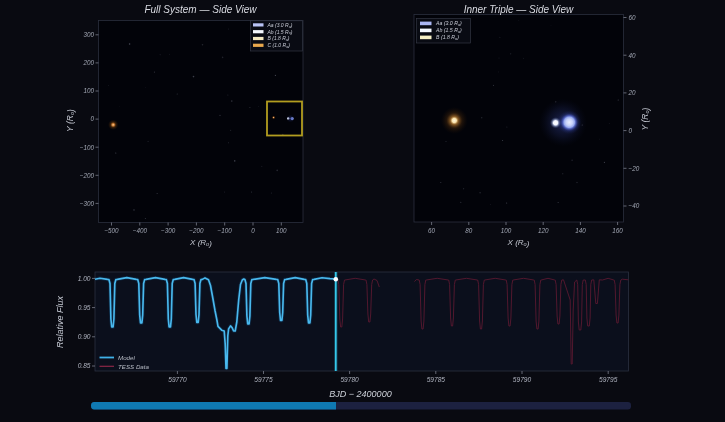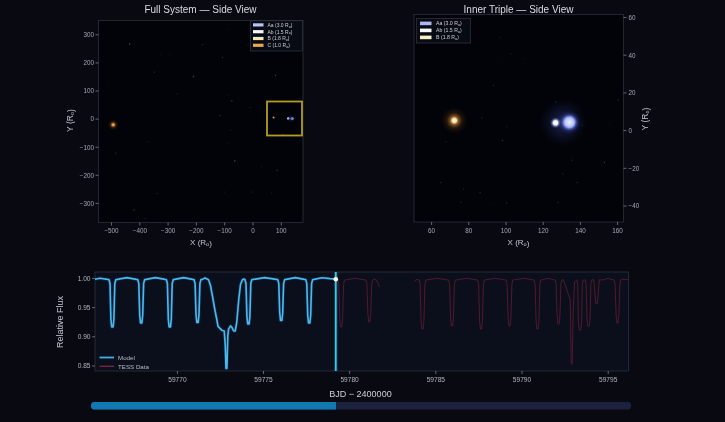--- a/index.html
+++ b/index.html
@@ -1,15 +1,15 @@
 <!DOCTYPE html>
 <html><head><meta charset="utf-8"><title>sim</title>
 <style>
 html,body{margin:0;padding:0;background:#090a11;}
-#wrap{position:relative;width:725px;height:422px;overflow:hidden;}
+#wrap{position:relative;width:725px;height:422px;overflow:hidden;font-style:italic;}
 </style></head>
 <body>
 <div id="wrap"><svg width="725" height="422" viewBox="0 0 725 422" font-family="Liberation Sans, sans-serif">
       <defs>
 <radialGradient id="gC">
           <stop offset="0%" stop-color="#ffd8a0"></stop>
           <stop offset="25%" stop-color="#e08838" stop-opacity="0.9"></stop>
           <stop offset="52%" stop-color="#8a4c0e" stop-opacity="0.4"></stop>
           <stop offset="100%" stop-color="#502800" stop-opacity="0"></stop>
         </radialGradient>

